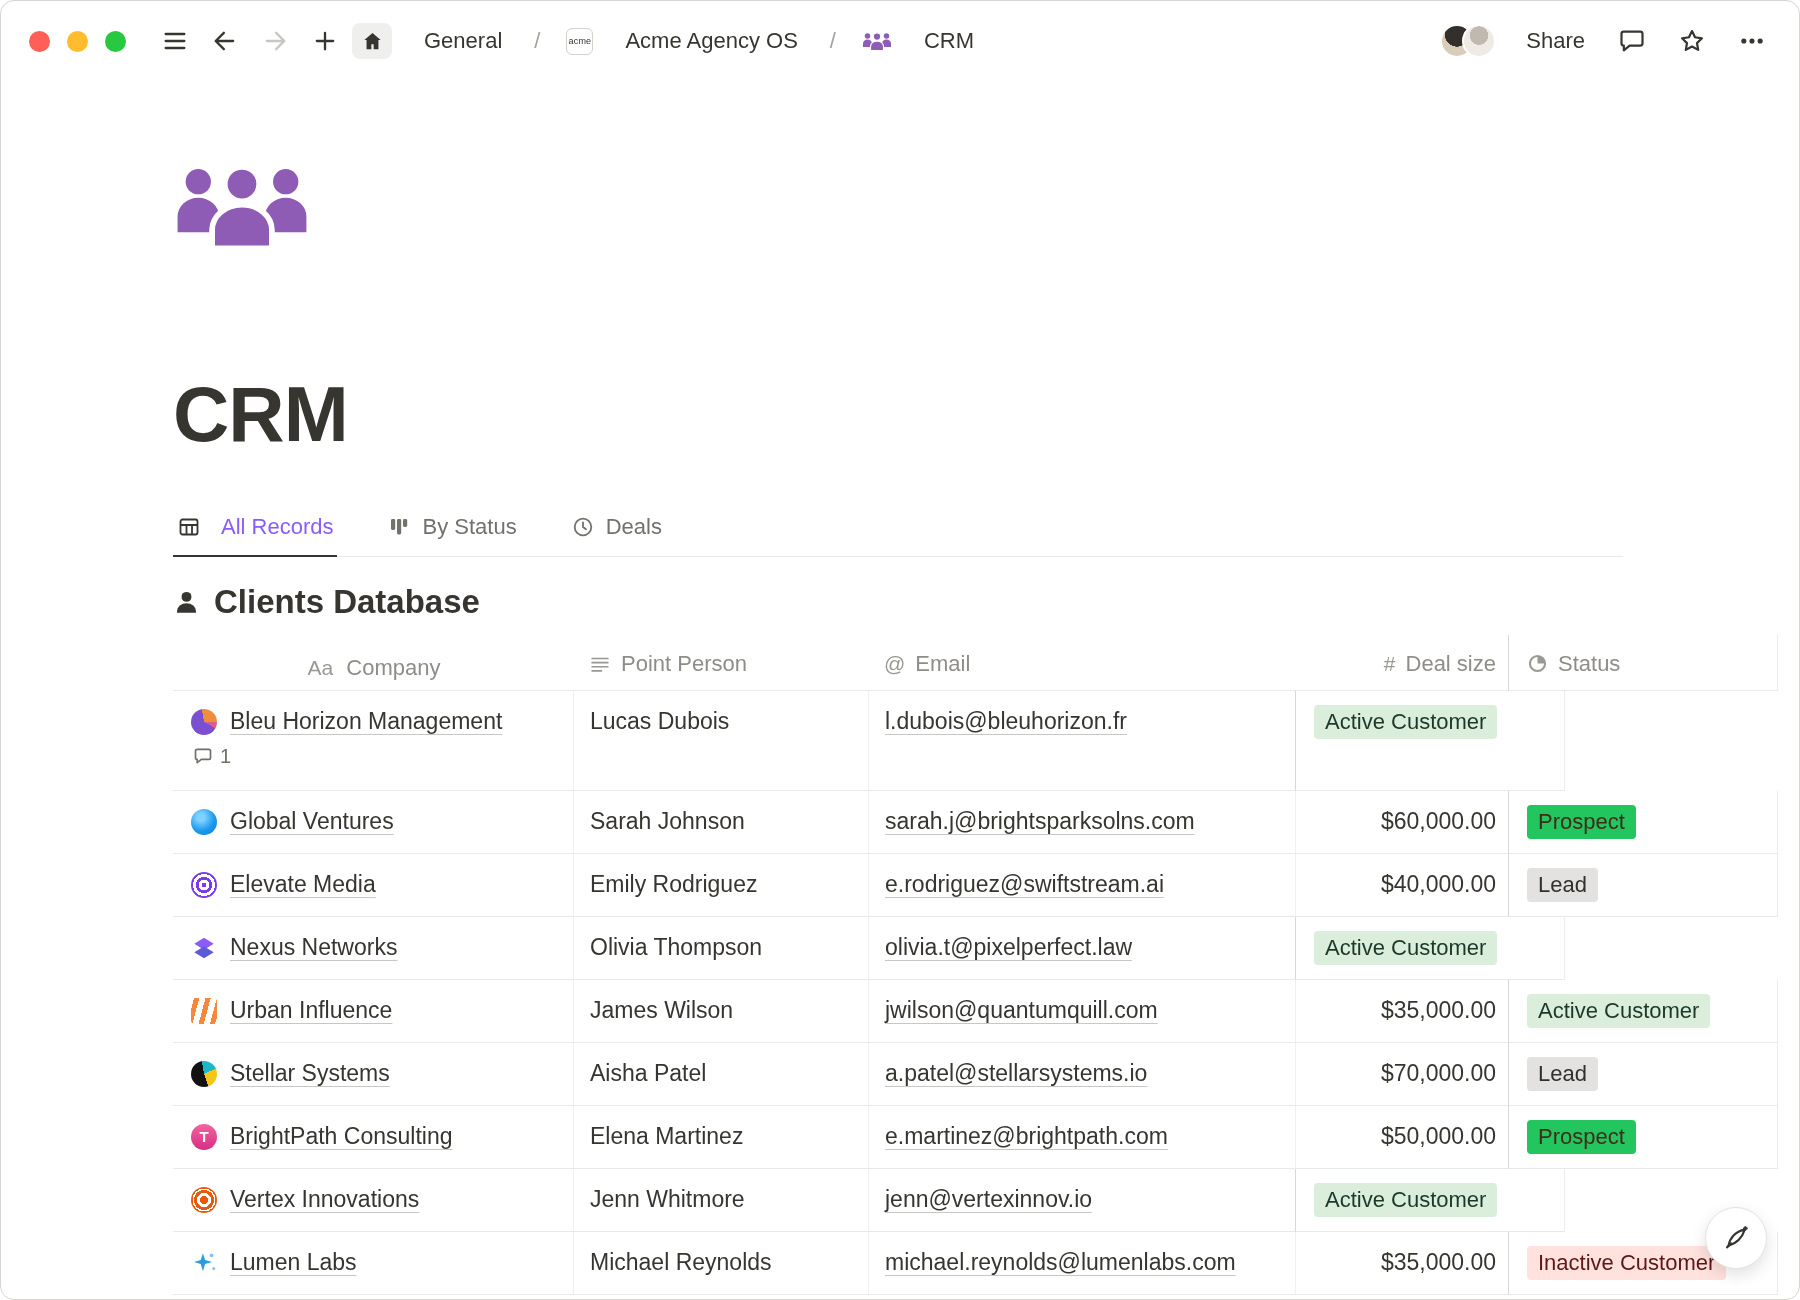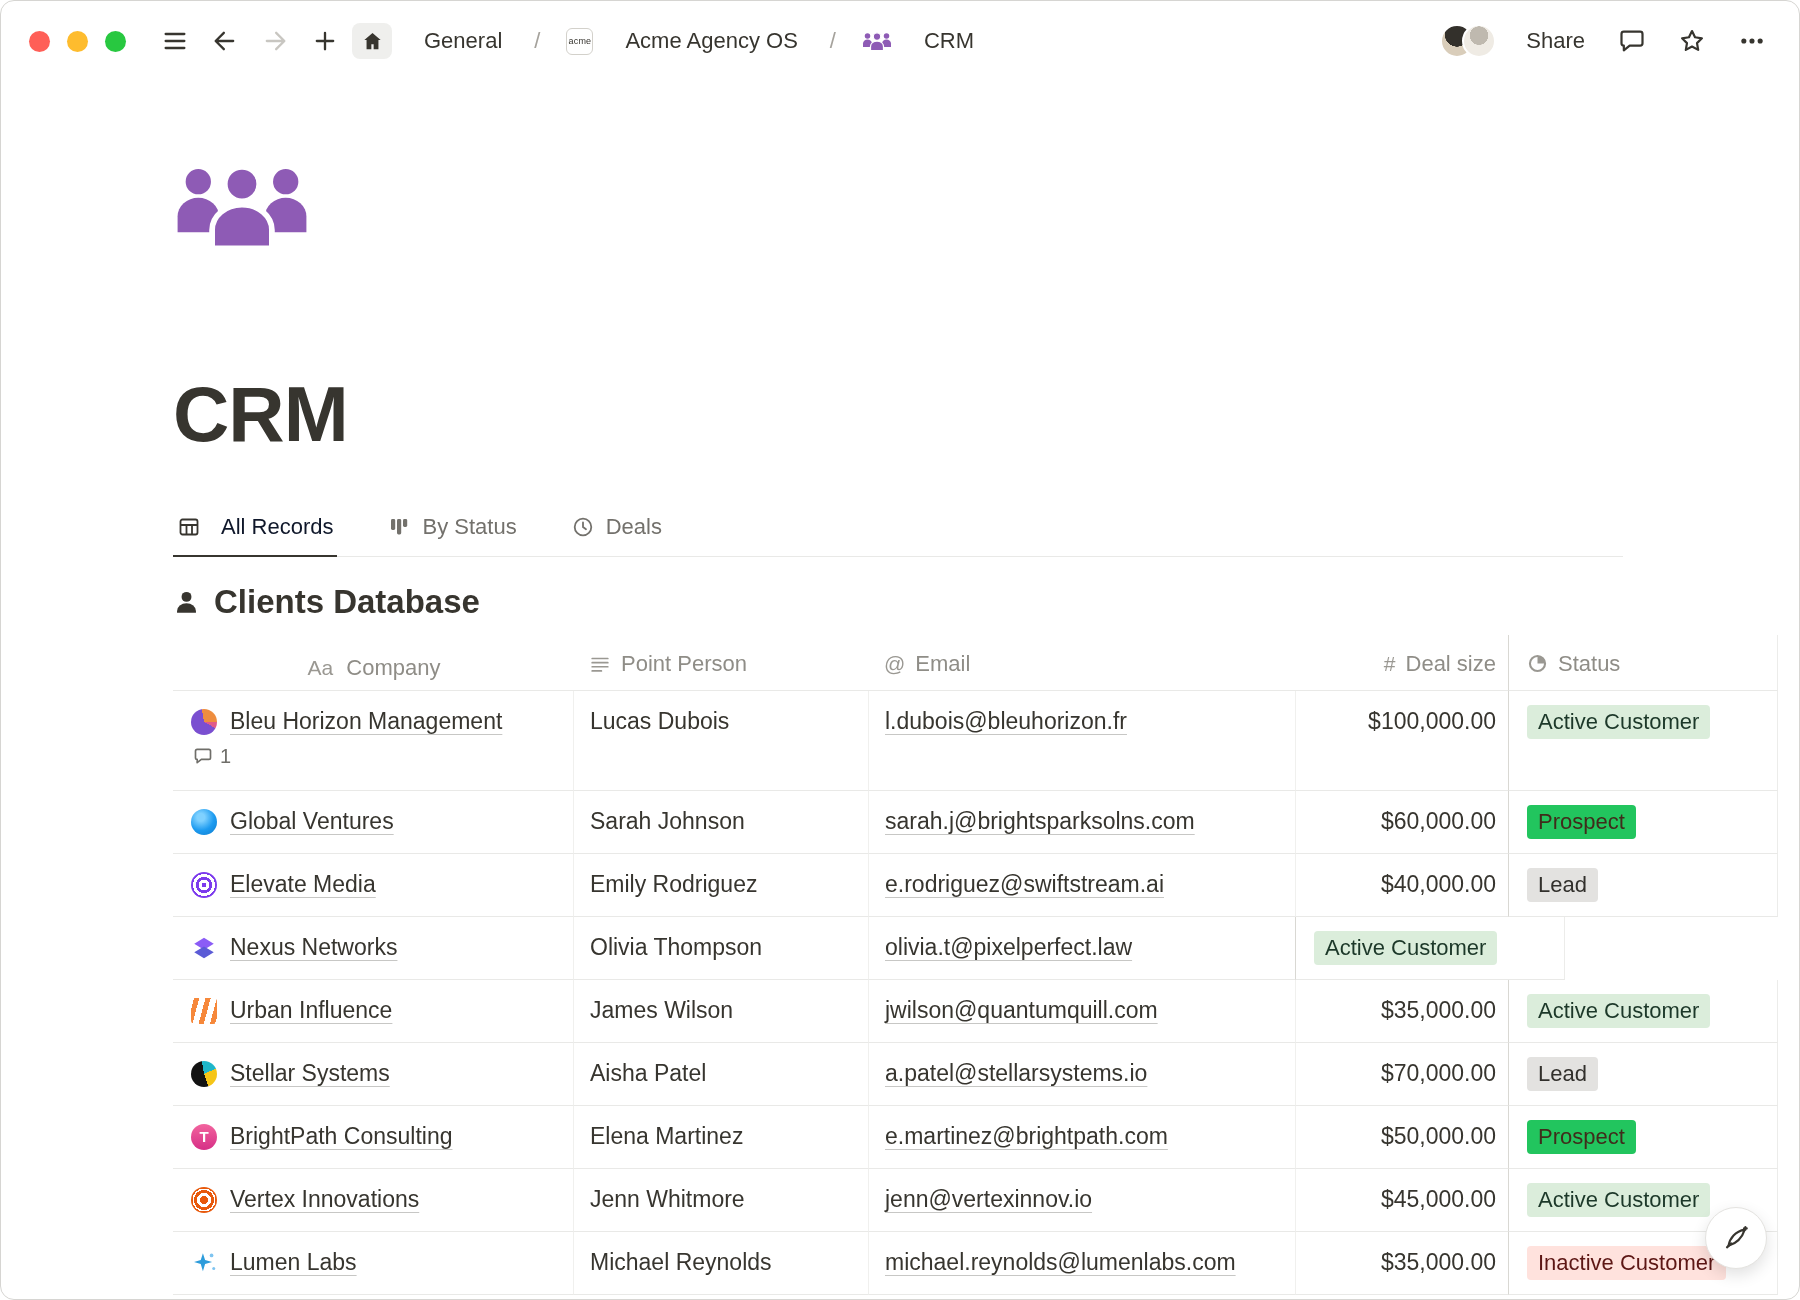--- a/index.html
+++ b/index.html
@@ -27,21 +27,21 @@
   .avatar.a2 { margin-left:-12px; background:radial-gradient(circle at 50% 32%, #BFB9AF 0 36%, #EFEBE4 37%); }
   .share { font-size:22px; color:#37352F; padding:4px 6px; border-radius:6px;text-align:center; }
 
   
   .content { padding-left:172px; }
   .page-icon { margin-top:80px; width:138px; height:92px; }
   .page-title { margin-top:112px; font-size:78px; font-weight:700; letter-spacing:-1px; color:#37352F; }
 
   .tabs { margin-top:54px; display:flex; gap:46px; width:1450px; border-bottom:1px solid #E9E9E7; }
   .tab { display:flex; align-items:center; gap:11px; font-size:22px; color:#73716C; padding:0 4px 15px 4px; margin-bottom:-1px; border-bottom:2.5px solid transparent; }
-  .tab.active { color:#0f172a; font-weight:500; border-bottom-color:#37352F;gap:20px; }
+  .tab.active { color:#8b5cf6; font-weight:500; border-bottom-color:#37352F;gap:20px; }
 
   .section-head { margin-top:26px; display:flex; align-items:center; gap:14px; }
   .section-title { font-size:33px; font-weight:700; color:#37352F; }
 
   
   .table { margin-top:14px; width:1605px; font-size:23px; }
   .thead, .trow { display:flex; align-items:stretch; }
   .cell { padding:14px 16px 0 16px; display:flex; align-items:flex-start; gap:12px; line-height:33px; }
   .c-company { width:400px; padding-left:18px; flex-direction:column; gap:6px; align-items:flex-start; }
   .c-person  { width:295px; }
@@ -253,23 +253,20 @@
               </svg>
             <span>1</span>
           </div>
         </div>
         <div class="cell c-person">
             <span>Lucas Dubois</span>
           </div>
         <div class="cell c-email">
             <span class="ulink">l.dubois@bleuhorizon.fr</span>
           </div>
-        <div class="cell c-deal">
-            <span>$100,000.00</span>
-          </div>
         <div class="cell c-status">
             <span class="badge green">Active Customer</span>
           </div>
       </div>
 
       <div class="trow">
         <div class="cell c-company">
             <div class="company-line">
           <span class="ci ci-globe"></span>
           <span class="ulink company-link">Global Ventures</span>
@@ -403,23 +400,20 @@
             <div class="company-line">
           <span class="ci ci-target"></span>
           <span class="ulink company-link">Vertex Innovations</span>
             </div>
         </div>
         <div class="cell c-person">
             <span>Jenn Whitmore</span>
           </div>
         <div class="cell c-email">
             <span class="ulink">jenn@vertexinnov.io</span>
-          </div>
-        <div class="cell c-deal">
-            <span>$45,000.00</span>
           </div>
         <div class="cell c-status">
             <span class="badge green">Active Customer</span>
           </div>
       </div>
 
       <div class="trow">
         <div class="cell c-company">
             <div class="company-line">
           <span class="ci ci-svg">

